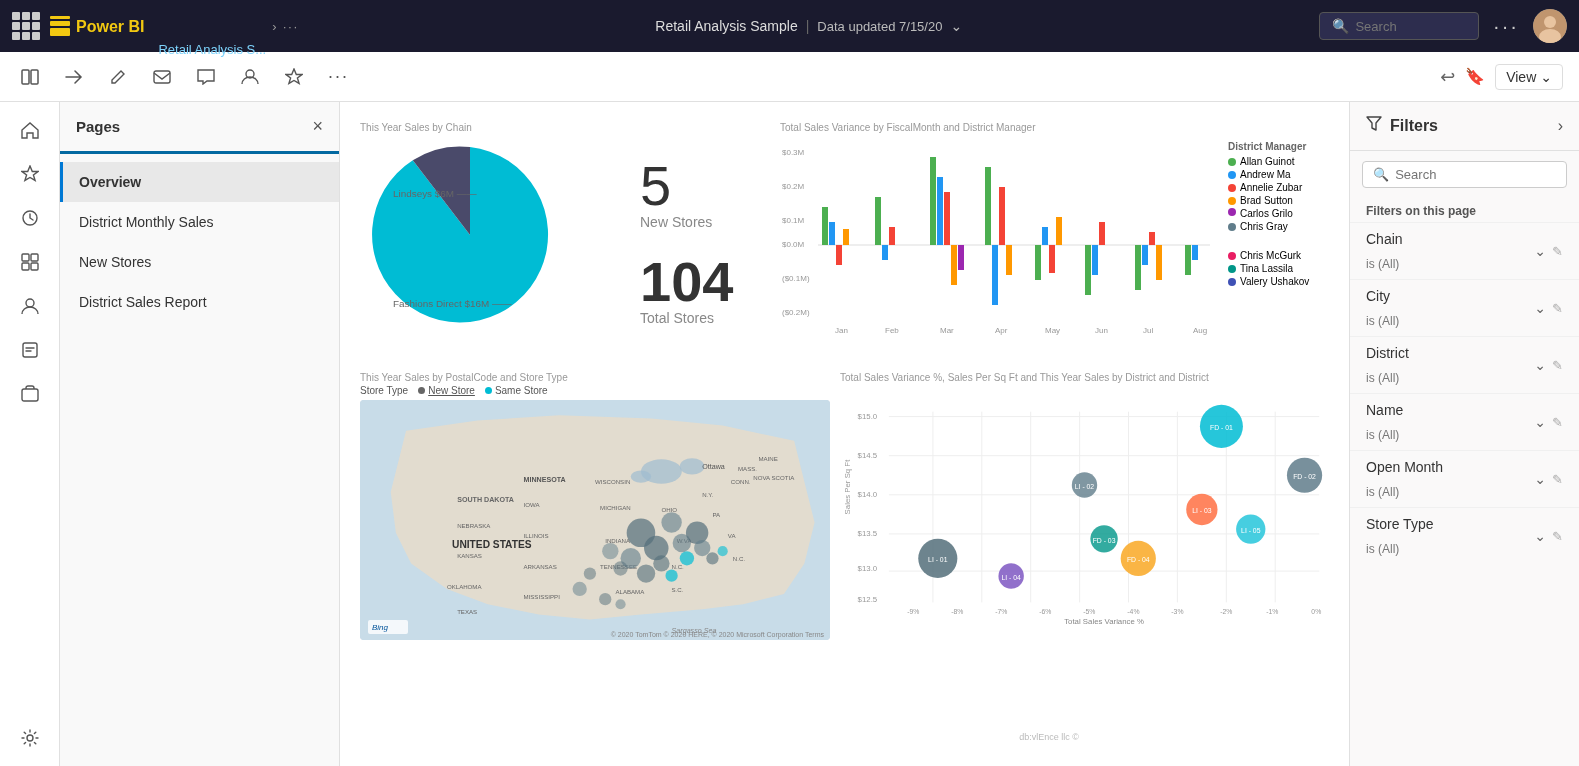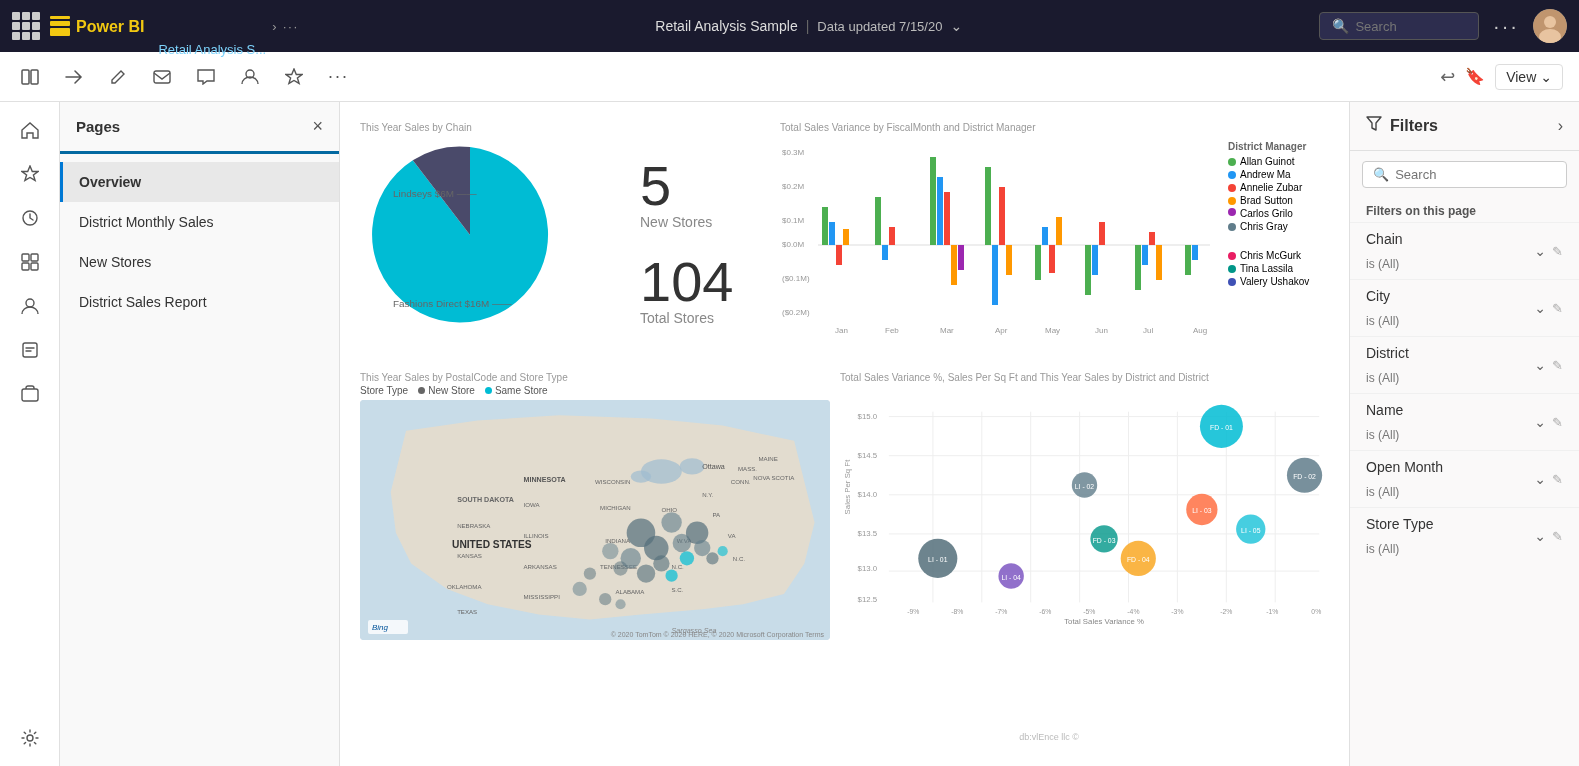--- a/index.html
+++ b/index.html
@@ -298,21 +298,21 @@
             </svg>
           </div>
         </div>
 
         <div style="width:140px;flex-shrink:0;display:flex;flex-direction:column;justify-content:center;gap:24px;padding-left:10px;">
           <div>
             <div style="font-size:56px;font-weight:300;color:#333;line-height:1;">5</div>
             <div style="font-size:14px;color:#888;">New Stores</div>
           </div>
           <div>
-            <div style="font-size:56px;font-weight:400;color:#333;line-height:1;">104</div>
+            <div style="font-size:56px;font-weight:700;color:#333;line-height:1;">104</div>
             <div style="font-size:14px;color:#888;">Total Stores</div>
           </div>
         </div>
 
         <div style="flex:1;display:flex;flex-direction:column;">
           <div style="font-size:10px;color:#999;margin-bottom:4px;">Total Sales Variance by FiscalMonth and District Manager</div>
           <div style="display:flex;flex:1;">
             <svg viewBox="0 0 440 200" style="flex:1;height:200px;">
 
               <text x="2" y="18" font-size="8" fill="#999">$0.3M</text>
@@ -413,21 +413,21 @@
           </div>
         </div>
       </div>
 
       <div style="display:flex;gap:10px;height:260px;">
 
         <div style="width:470px;flex-shrink:0;">
           <div style="font-size:10px;color:#999;margin-bottom:2px;">This Year Sales by PostalCode and Store Type</div>
           <div style="display:flex;gap:10px;font-size:10px;color:#555;margin-bottom:4px;">
             <span>Store Type</span>
-            <span style="display:flex;align-items:center;gap:3px;">
+            <span style="display:flex;align-items:center;gap:3px;text-decoration:underline;">
                 <span style="width:7px;height:7px;border-radius:50%;background:#666;display:inline-block;"></span>
                 <span>New Store</span>
               </span>
             <span style="display:flex;align-items:center;gap:3px;">
                 <span style="width:7px;height:7px;border-radius:50%;background:#00bcd4;display:inline-block;"></span>
                 <span>Same Store</span>
               </span>
           </div>
           <div class="map-placeholder">
             

